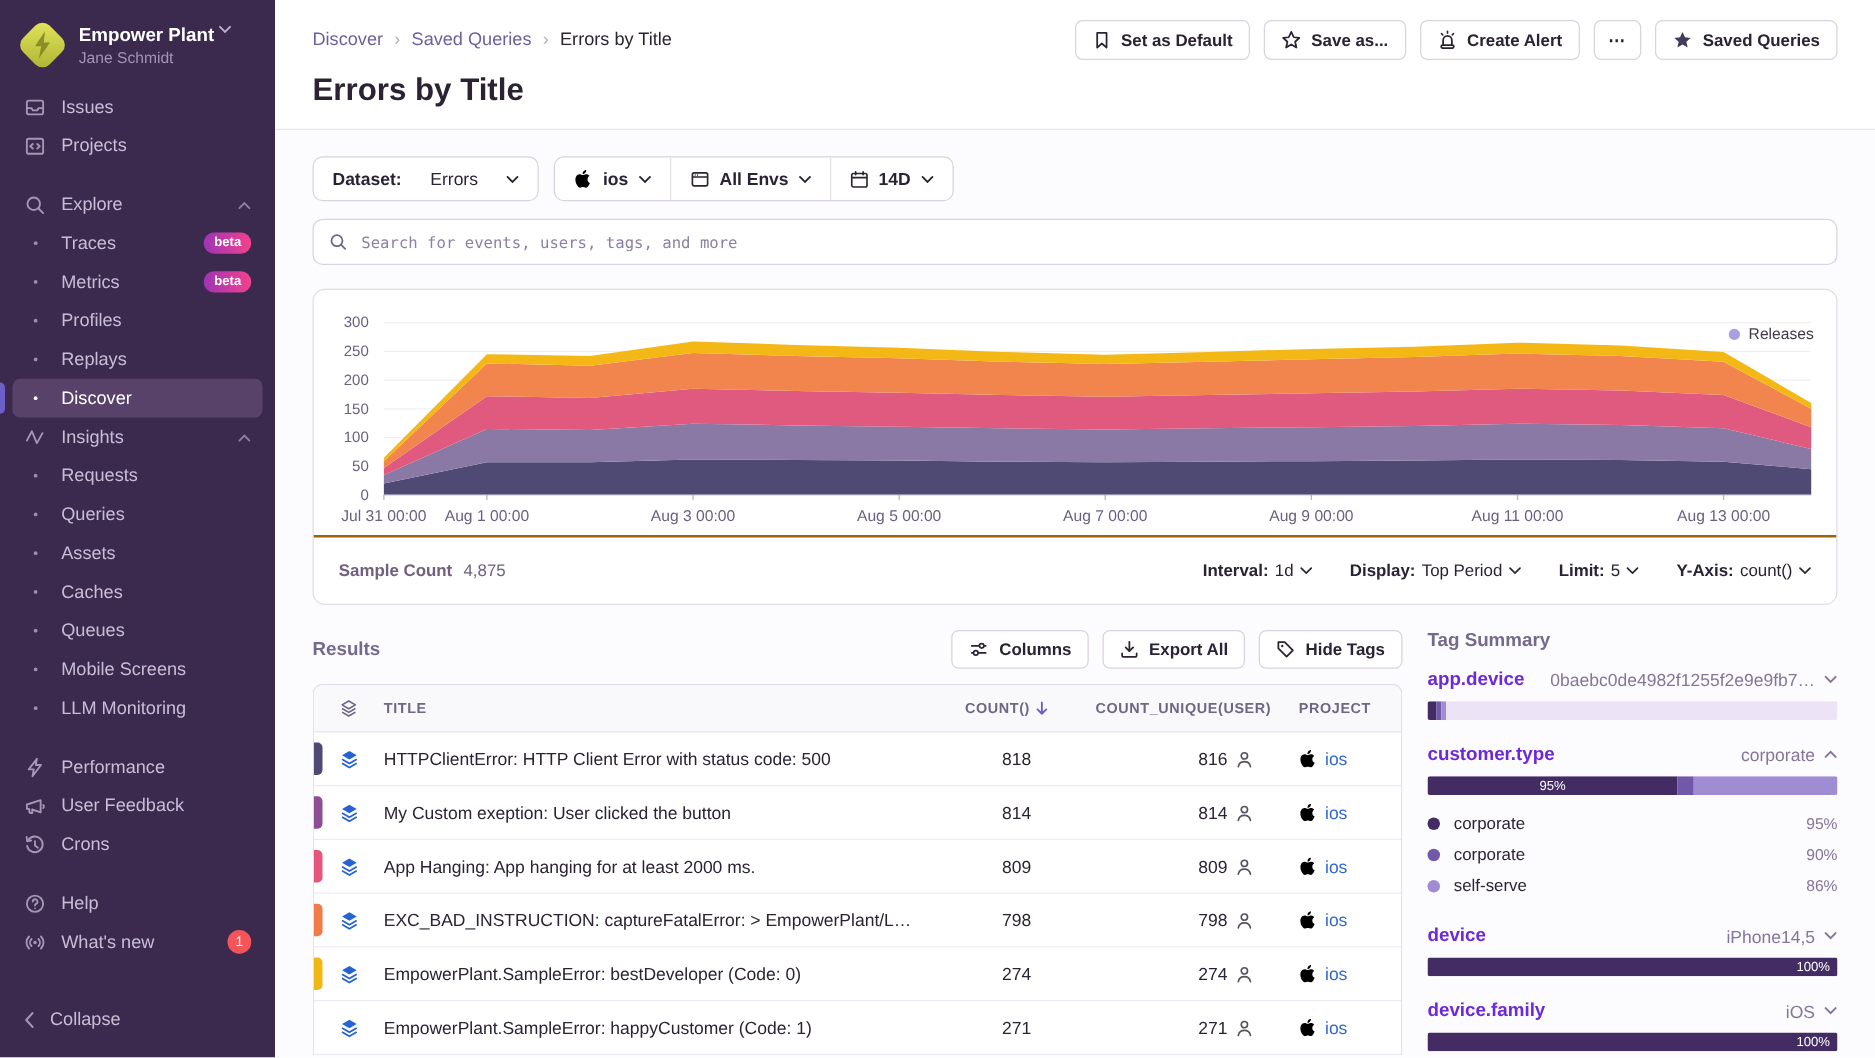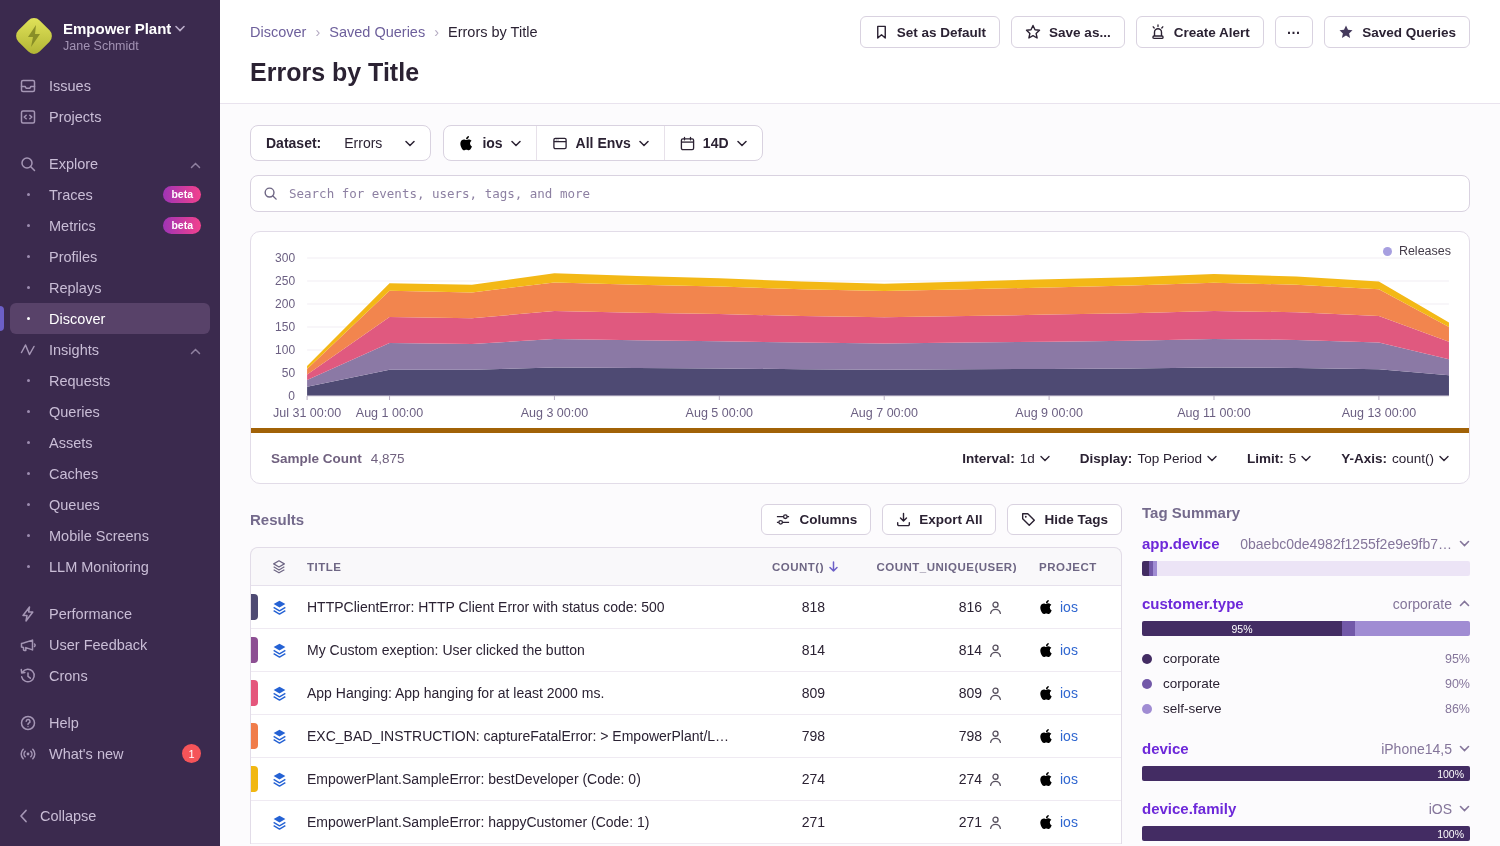--- a/index.html
+++ b/index.html
@@ -8,21 +8,21 @@
   body { display:flex; }
 
   
   .sidebar { width:220px; min-width:220px; background:#3b2a4e; color:#c9bdd6;
     display:flex; flex-direction:column; padding:12px 0 14px; }
   .org-row { display:flex; gap:11px; align-items:center; padding:6px 16px 16px; cursor:pointer; }
   .logo { width:36px; height:36px; position:relative; flex:none; }
   .logo .diamond { position:absolute; inset:3px; background:linear-gradient(135deg,#e4e65c,#aeb232);
     border-radius:8px; transform:rotate(45deg); }
   .logo svg { position:absolute; left:10px; top:7px; }
-  .org-name { font-weight:700; color:#fff; font-size:15px; display:flex; align-items:center; gap:4px; white-space:nowrap; }
+  .org-name { font-weight:700; color:#fff; font-size:15px; display:flex; align-items:flex-start; gap:4px; white-space:nowrap; }
   .org-user { color:#a393b4; font-size:12.5px; margin-top:2px; }
   nav { flex:1; padding:0 10px; display:flex; flex-direction:column; overflow:hidden; }
   .nav-item { display:flex; align-items:center; height:31px; padding:0 9px; border-radius:6px;
     font-size:14.5px; color:#c9bdd6; cursor:pointer; position:relative; flex:none; }
   .nav-item .nicon { width:18px; height:18px; margin-right:12px; display:flex; align-items:center; justify-content:center; }
   .nav-item .dot { width:18px; margin-right:12px; display:flex; align-items:center; justify-content:center; }
   .nav-item .dot::before { content:''; width:3px; height:3px; border-radius:50%; background:#9d8db0; }
   .nav-item.active { background:#584269; color:#fff; }
   .nav-item.active .dot::before { background:#fff; }
   .nav-item.active::before { content:''; position:absolute; left:-10px; top:3px; width:4px; height:25px;
@@ -69,24 +69,24 @@
     display:flex; align-items:center; gap:9px; padding:0 12px; height:37px; }
   .search-bar input { border:0; outline:0; flex:1; font-family:"DejaVu Sans Mono", monospace;
     font-size:12.5px; color:#2b2233; background:transparent; }
   .search-bar input::placeholder { color:#8d80a2; }
 
   
   .chart-panel { margin-top:19px; background:#fff; border:1px solid #e2dce8; border-radius:10px; position:relative; }
   #chart-svg { display:block; width:100%; height:196px; }
   #chart-svg text.ax { font-size:12px; fill:#6b5f82; }
   #chart-svg text.axx { font-size:12.5px; fill:#6b5f82; }
-  .legend { position:absolute; top:12px; right:18px; display:flex; align-items:center; gap:7px;
+  .legend { position:absolute; top:28px; right:18px; display:flex; align-items:center; gap:7px;
     font-size:12.5px; color:#433a48; cursor:pointer; }
   .legend-dot { width:9px; height:9px; border-radius:50%; background:#a79fe0; }
-  .chart-footer { border-top:5px solid #a16207; display:flex; align-items:center; padding:0 20px; height:55px; }
+  .chart-footer { border-top:2px solid #a16207; display:flex; align-items:center; padding:0 20px; height:55px; }
   .sample { font-size:13.5px; color:#70617f; display:flex; gap:9px; }
   .sample b { font-weight:700; }
   .chart-controls { margin-left:auto; display:flex; gap:30px; align-items:center; font-size:13.5px; color:#2b2233; }
   .ctrl { display:flex; align-items:center; gap:5px; cursor:pointer; }
   .ctrl b { font-weight:700; }
 
   
   .results-wrap { margin-top:20px; display:flex; gap:20px; align-items:flex-start; }
   .results-col { flex:1; min-width:0; }
   .results-head { display:flex; align-items:center; margin-bottom:12px; }

